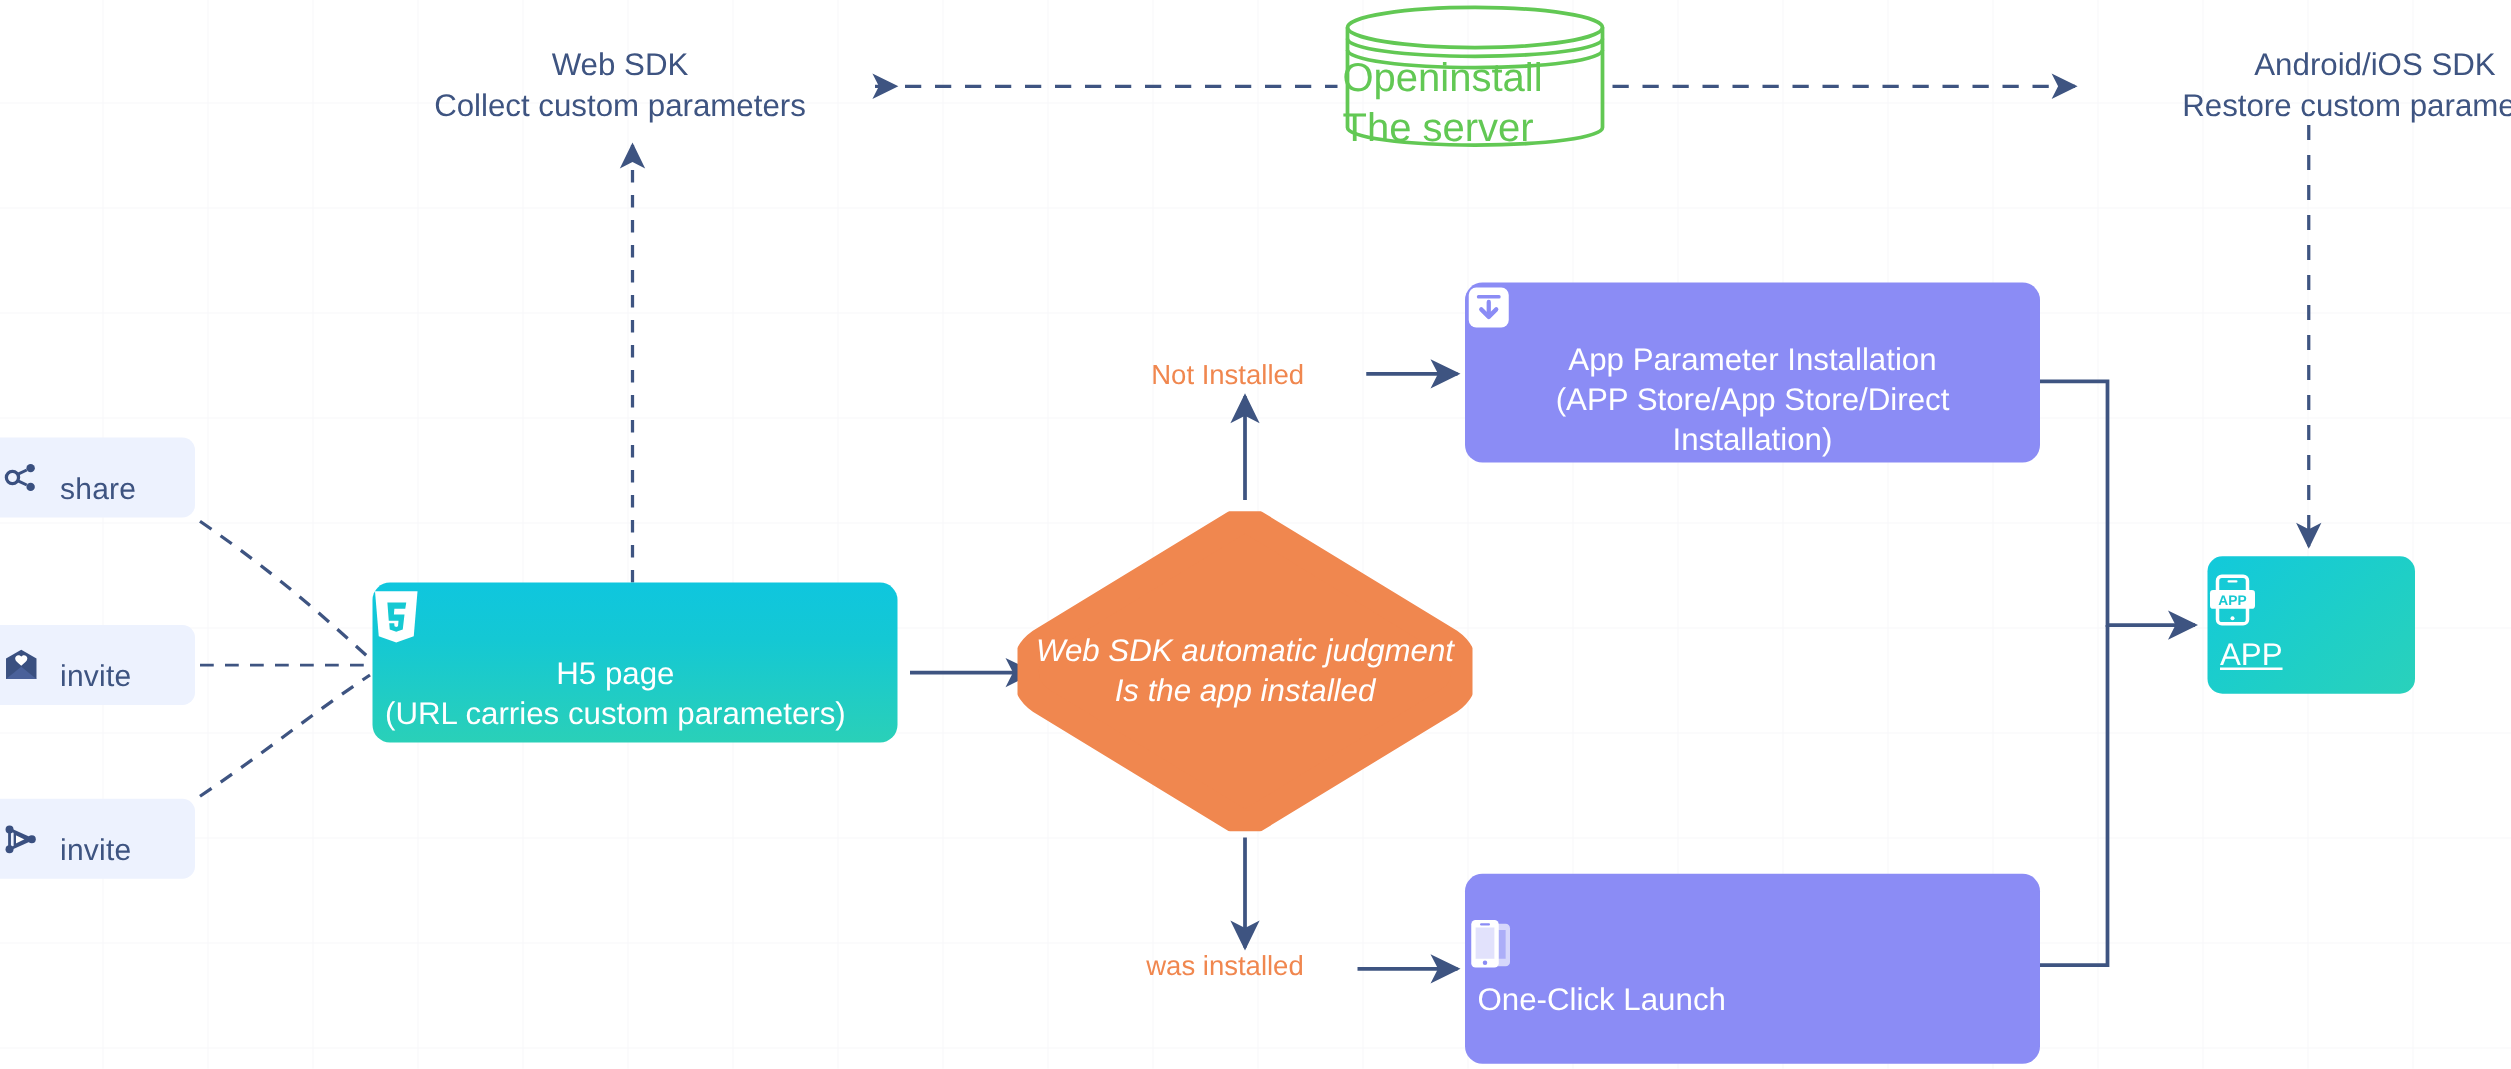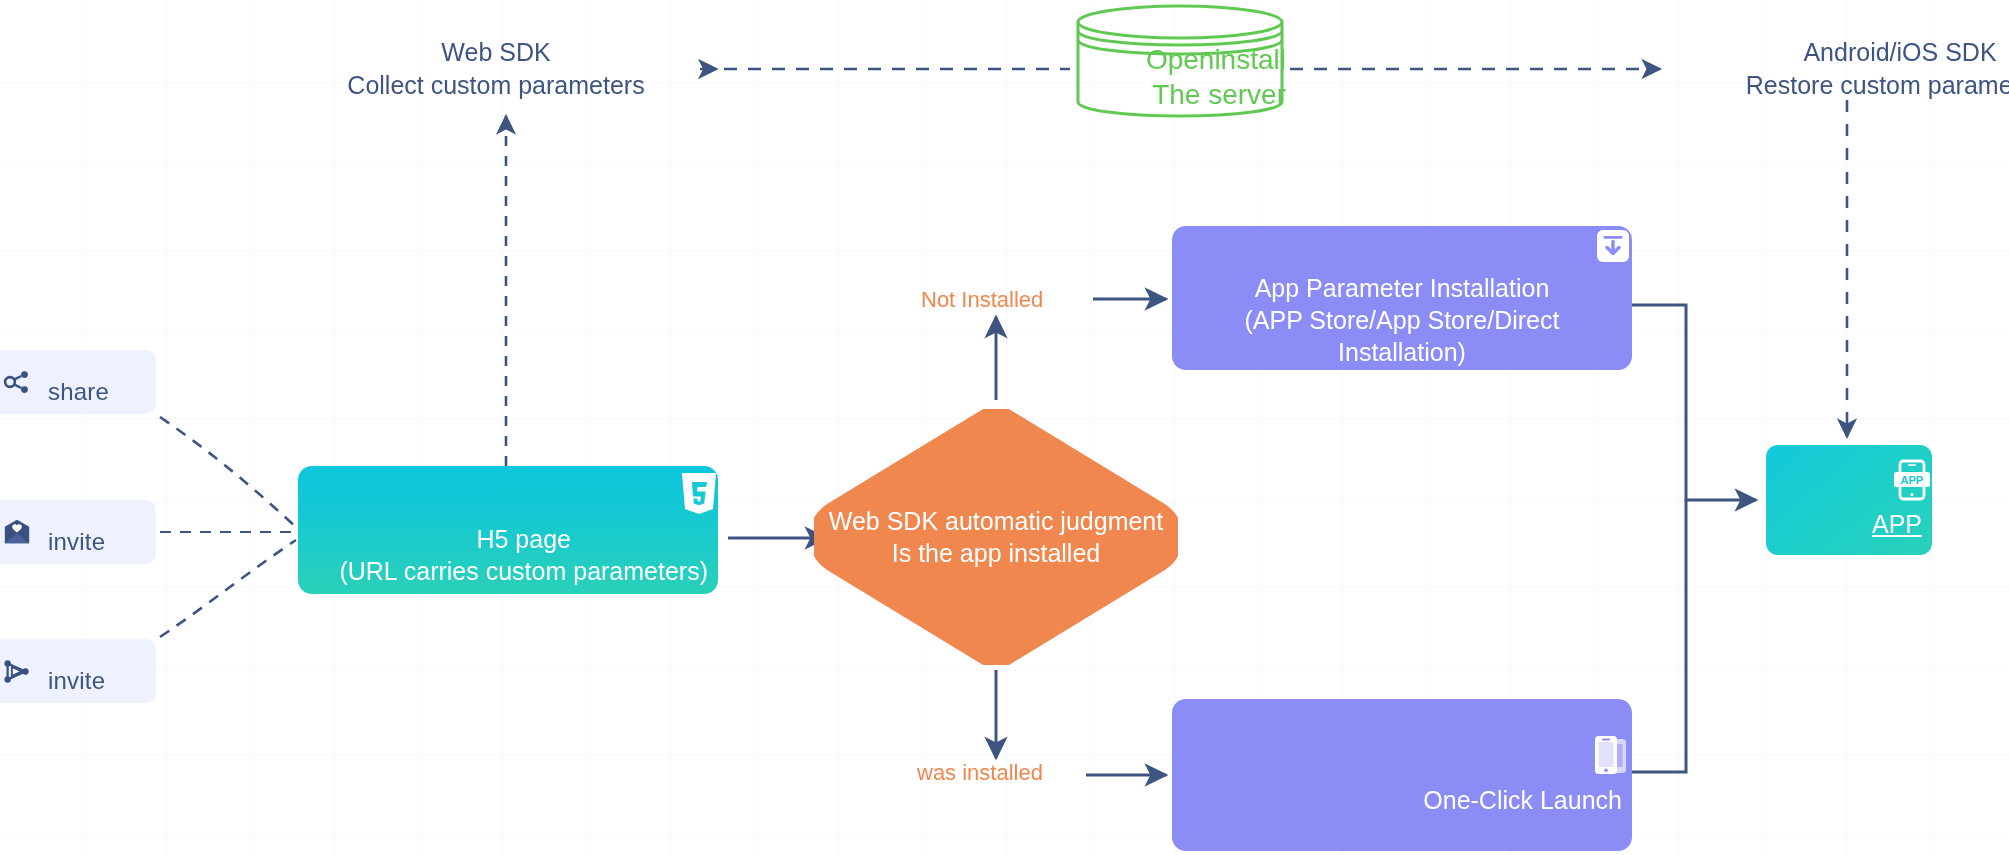--- a/index.html
+++ b/index.html
@@ -43,21 +43,21 @@
   .chip .chip-icon{width:30px;height:30px;display:block;flex:0 0 30px;}
   #chip-share{top:350px;}
   #chip-invite{top:500px;}
   #chip-channel{top:639px;}
 
   
   .node{
     position:absolute;
     border-radius:14px;
     display:flex;flex-direction:column;
-    align-items:flex-end;justify-content:center;
+    align-items:flex-start;justify-content:center;
     color:#ffffff;
     text-align:center;
     box-sizing:border-box;
   }
   .node .node-icon{display:block;margin-bottom:8px;}
   .node .node-text{
     font-size:25px;line-height:1.27;
     white-space:pre-line;
     padding:0 10px;
   }
@@ -79,40 +79,40 @@
     background:#8b8cf5;
   }
   #node-launch{
     left:1172px;top:699px;width:460px;height:152px;
     background:#8b8cf5;
   }
 
   
   #node-decision{
     position:absolute;
-    left:814px;top:409px;width:364px;height:256px;
+    left:814px;top:409px;width:364px;height:256px;font-style:italic;
   }
   #node-decision .diamond-shape{
     position:absolute;left:0;top:0;width:100%;height:100%;
   }
   #node-decision .node-text{
     position:absolute;left:0;top:0;width:100%;height:100%;
     display:flex;flex-direction:column;align-items:center;justify-content:center;
     color:#ffffff;font-size:25px;line-height:1.3;white-space:pre-line;text-align:center;
   }
 
   
   #node-server{
     position:absolute;left:1074px;top:2px;width:212px;height:118px;
   }
   #node-server .cyl-svg{position:absolute;left:0;top:0;}
   #node-server .node-text{
     position:absolute;left:0;top:40px;width:100%;
-    color:#62c854;font-size:28px;line-height:1.25;
-    text-align:right;white-space:pre-line;
+    color:#62c854;font-size:32px;line-height:1.25;
+    text-align:left;white-space:pre-line;
   }
 
   
   .flab{
     position:absolute;
     color:#3e5481;
     font-size:25px;line-height:1.3;
     white-space:pre-line;text-align:center;
   }
   #label-websdk{left:286px;top:36px;width:420px;}

